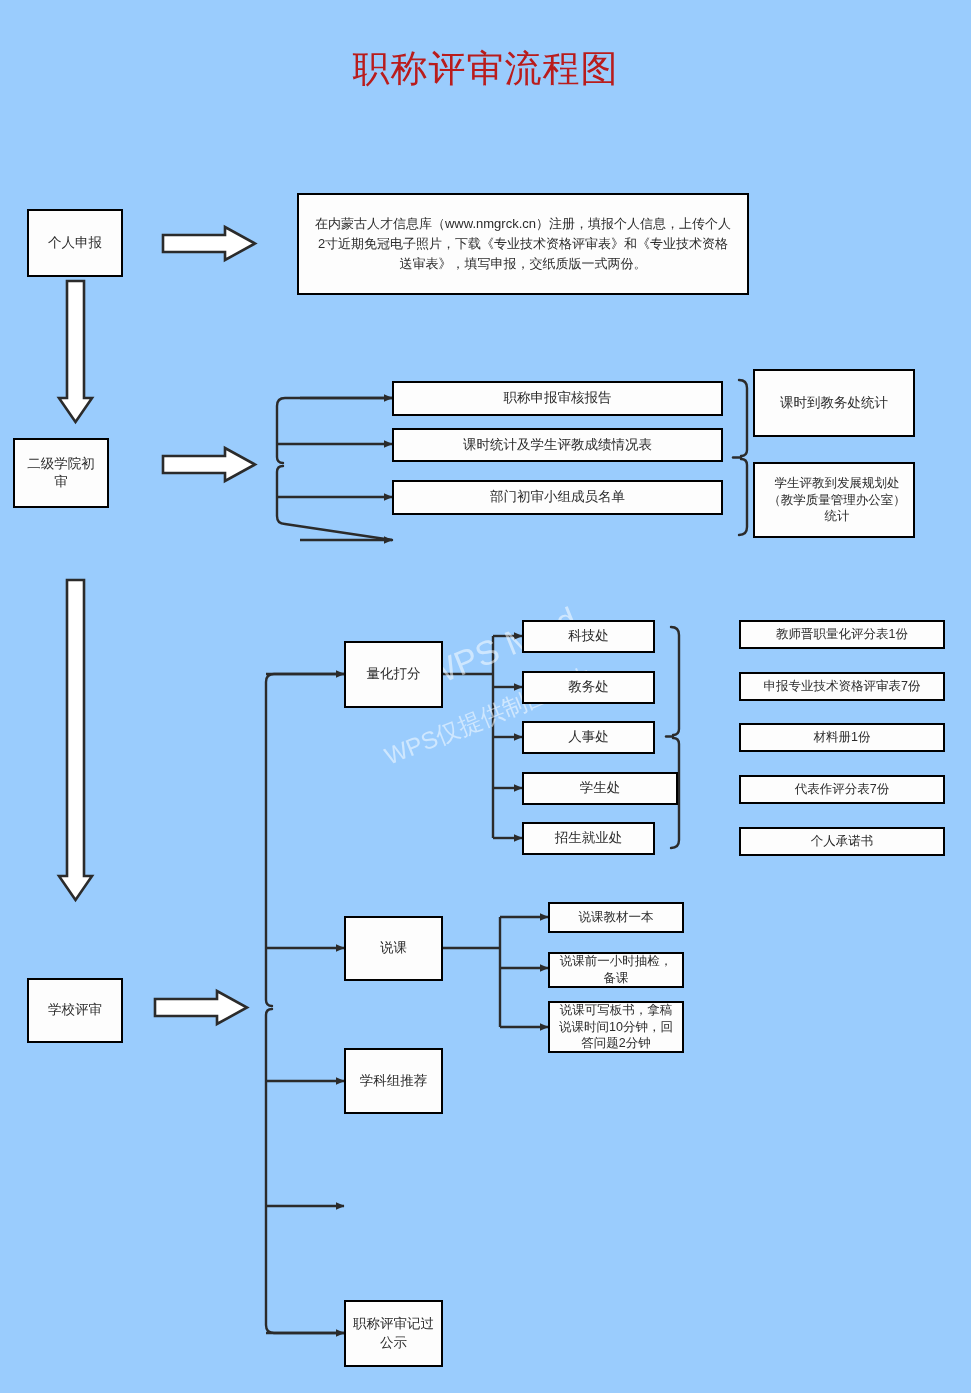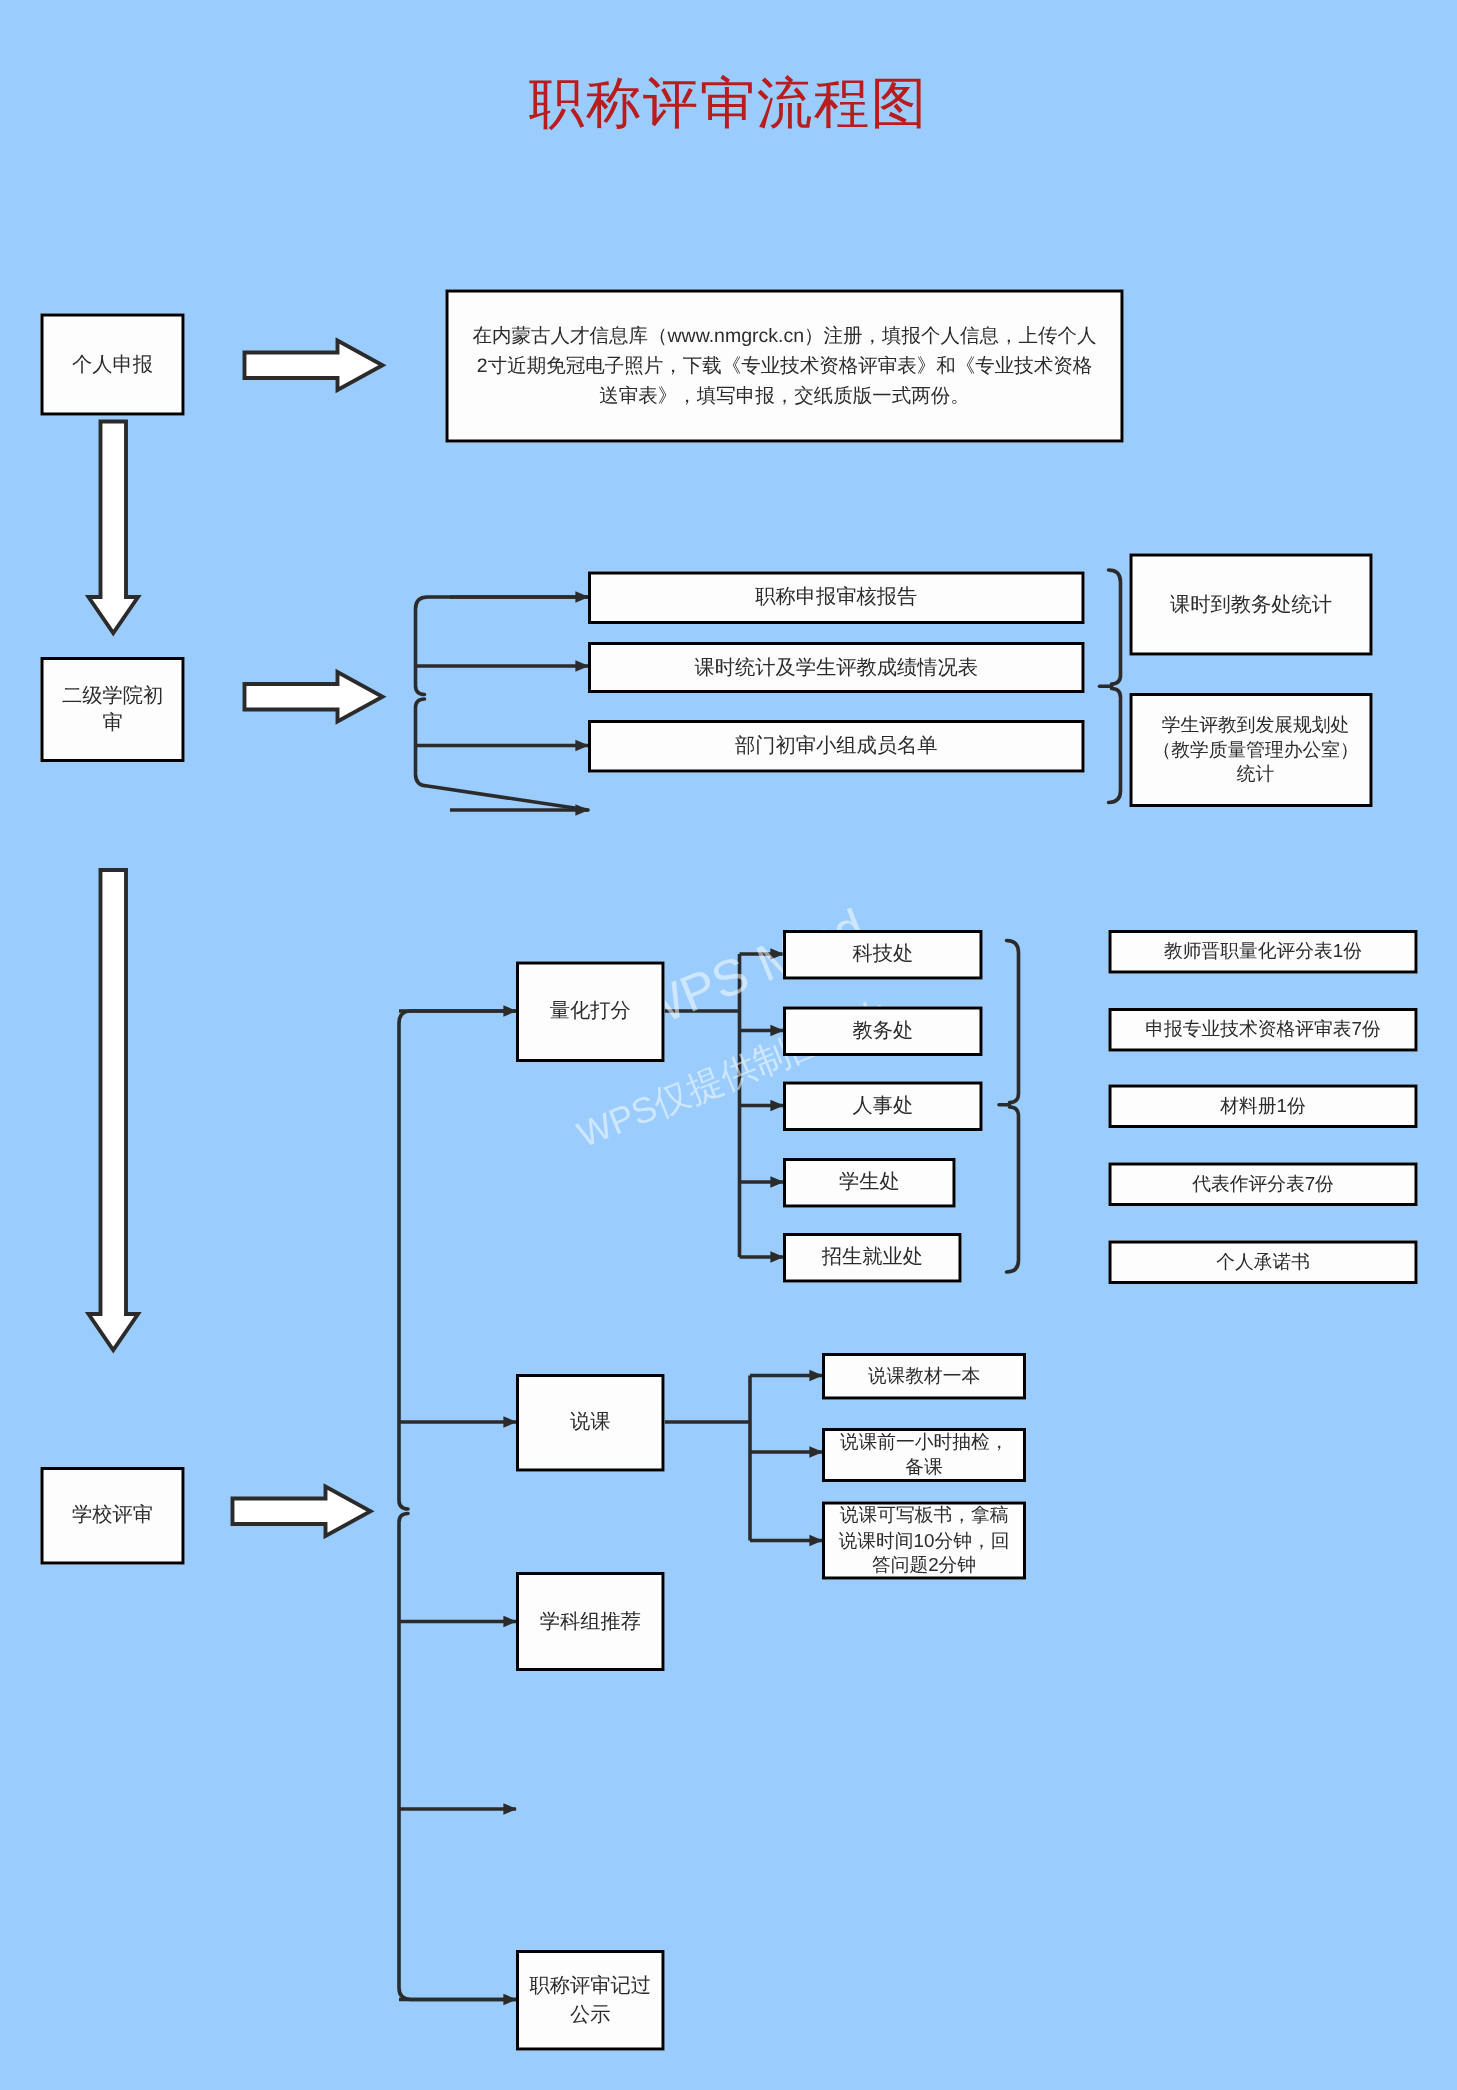--- a/index.html
+++ b/index.html
@@ -156,21 +156,21 @@
       <path d="M500,917 L548,917" marker-end="url(#solidArrow)"></path>
       <path d="M500,968 L548,968" marker-end="url(#solidArrow)"></path>
       <path d="M500,1027 L548,1027" marker-end="url(#solidArrow)"></path>
     </g>
   </svg>
 
   <div class="node" style="left:27px; top:209px; width:96px; height:68px;">
     <span>个人申报</span>
   </div>
 
-  <div class="node" style="left:27px; top:438px; width:96px; height:70px;">
+  <div class="node" style="left:13px; top:438px; width:96px; height:70px;">
     <span>二级学院初审</span>
   </div>
 
   <div class="node" style="left:27px; top:978px; width:96px; height:65px;">
     <span>学校评审</span>
   </div>
 
   <div class="node para" style="left:297px; top:193px; width:452px; height:102px;">
     <span>在内蒙古人才信息库（www.nmgrck.cn）注册，填报个人信息，上传个人2寸近期免冠电子照片，下载《专业技术资格评审表》和《专业技术资格送审表》，填写申报，交纸质版一式两份。</span>
   </div>
@@ -207,24 +207,24 @@
 
   <div class="node" style="left:522px; top:620px; width:133px; height:33px;">
     <span>科技处</span>
   </div>
   <div class="node" style="left:522px; top:671px; width:133px; height:33px;">
     <span>教务处</span>
   </div>
   <div class="node" style="left:522px; top:721px; width:133px; height:33px;">
     <span>人事处</span>
   </div>
-  <div class="node" style="left:522px; top:772px; width:115px; height:33px;">
+  <div class="node" style="left:522px; top:772px; width:156px; height:33px;">
     <span>学生处</span>
   </div>
-  <div class="node" style="left:522px; top:822px; width:119px; height:33px;">
+  <div class="node" style="left:522px; top:822px; width:133px; height:33px;">
     <span>招生就业处</span>
   </div>
 
   <div class="node small" style="left:739px; top:620px; width:206px; height:29px;">
     <span>教师晋职量化评分表1份</span>
   </div>
   <div class="node small" style="left:739px; top:672px; width:206px; height:29px;">
     <span>申报专业技术资格评审表7份</span>
   </div>
   <div class="node small" style="left:739px; top:723px; width:206px; height:29px;">

